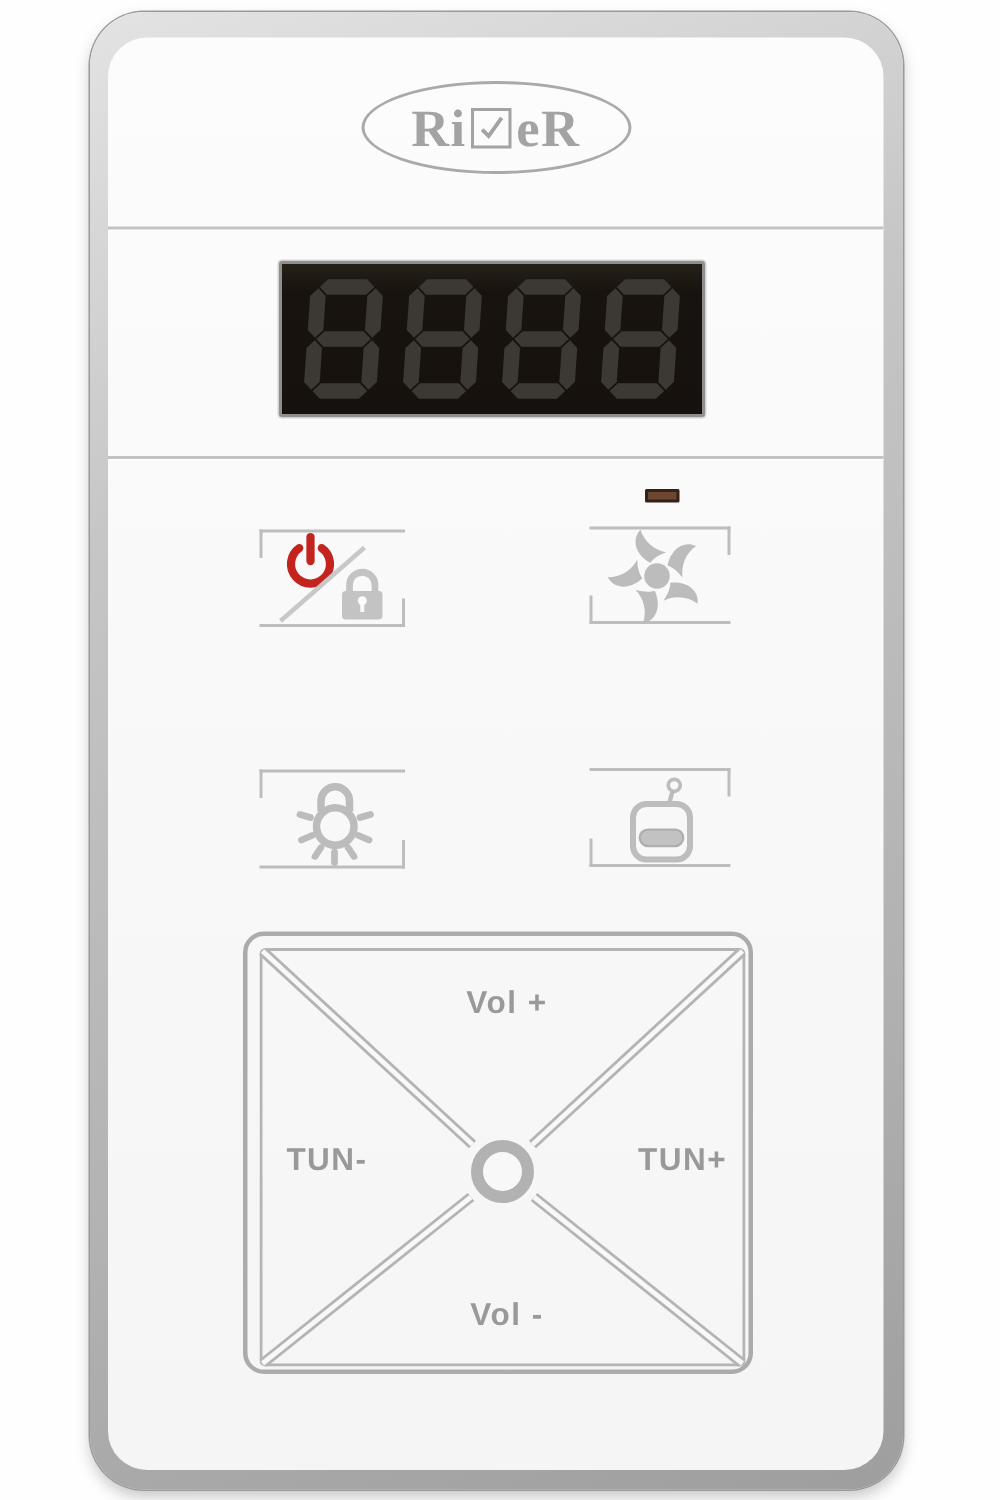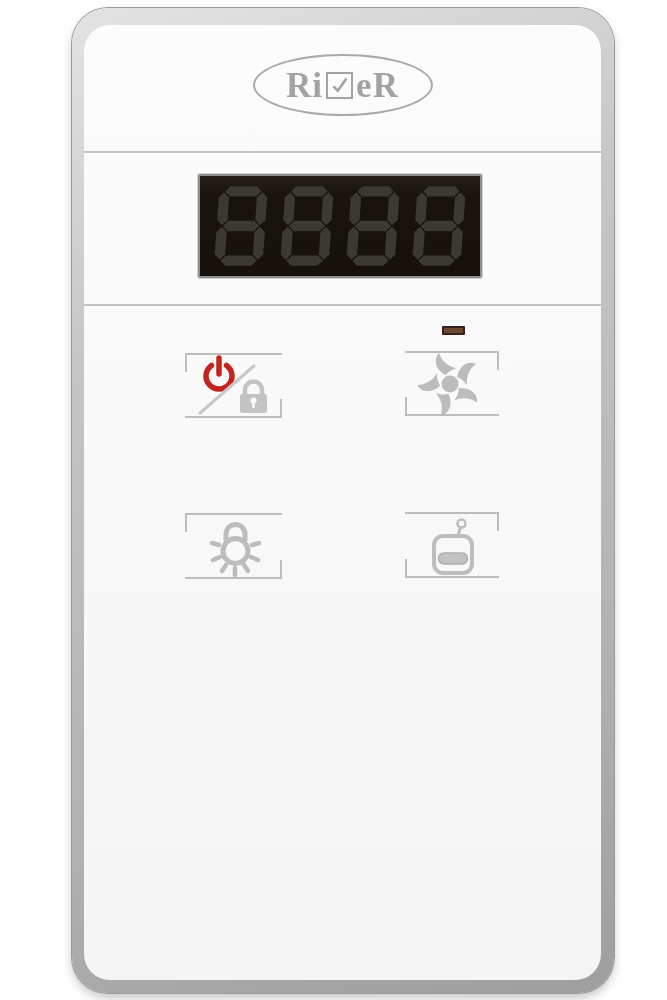--- a/index.html
+++ b/index.html
@@ -6,21 +6,20 @@
   body{width:667px;height:1000px;background:#ffffff;font-family:"Liberation Sans",sans-serif;overflow:hidden;}
   .stage{position:relative;width:667px;height:1000px;background:#fefefe;}
 
   
   .device{
     position:absolute;left:60px;top:8px;width:517px;height:955px;
     padding:17px 13px 13px 12px;
     background:linear-gradient(160deg,#e3e3e3 0%,#c6c6c6 30%,#b2b2b2 70%,#9e9e9e 100%);
     border-radius:36px;
     box-shadow:0 0 0 1px #9a9a9a,0 5px 10px rgba(0,0,0,.22);
-    margin-left:12px;
   }
   .panel{
     position:relative;width:517px;height:955px;
     background:linear-gradient(180deg,#fcfcfc 0%,#f8f8f8 55%,#f5f5f5 100%);
     border-radius:26px;
   }
   .sep{position:absolute;left:0;right:0;height:2px;background:#c3c3c3;box-shadow:0 1px 0 rgba(255,255,255,.9);}
   .sep1{top:126px;}
   .sep2{top:279px;}
 
@@ -197,16 +196,38 @@
         <div class="edge e-bottom"></div>
         <div class="stub s-bl"></div>
         <svg width="94" height="66" viewBox="0 0 94 66">
           <rect x="29" y="24" width="38" height="37" rx="9" fill="none" stroke="#bdbdbd" stroke-width="4"></rect>
           <line x1="53" y1="24" x2="55.5" y2="15" stroke="#bdbdbd" stroke-width="3"></line>
           <circle cx="56.5" cy="11.5" r="4" fill="none" stroke="#bdbdbd" stroke-width="2.5"></circle>
           <rect x="33.5" y="41" width="29" height="11" rx="5.5" fill="#c2c2c2" stroke="#aeaeae" stroke-width="1.5"></rect>
         </svg>
       </div>
 
+      <div class="dpad">
+        <svg class="dpad-svg" width="324" height="279" viewBox="0 0 324 279">
+          <rect x="1" y="1" width="322" height="277" rx="3" fill="none" stroke="#b4b4b4" stroke-width="2"></rect>
+          <g stroke="#b4b4b4" stroke-width="7">
+            <line x1="2" y1="2" x2="142" y2="131"></line>
+            <line x1="322" y1="2" x2="182" y2="131"></line>
+            <line x1="2" y1="277" x2="141" y2="166"></line>
+            <line x1="322" y1="277" x2="183" y2="166"></line>
+          </g>
+          <g stroke="#f8f8f8" stroke-width="3.2">
+            <line x1="2" y1="2" x2="142" y2="131"></line>
+            <line x1="322" y1="2" x2="182" y2="131"></line>
+            <line x1="2" y1="277" x2="141" y2="166"></line>
+            <line x1="322" y1="277" x2="183" y2="166"></line>
+          </g>
+        </svg>
+        <div class="dlabel dl-up">Vol +</div>
+        <div class="dlabel dl-left">TUN-</div>
+        <div class="dlabel dl-right">TUN+</div>
+        <div class="dlabel dl-down">Vol -</div>
+        <div class="ring"></div>
+      </div>
 
     </div>
   </div>
 </div>
 
 </body></html>

